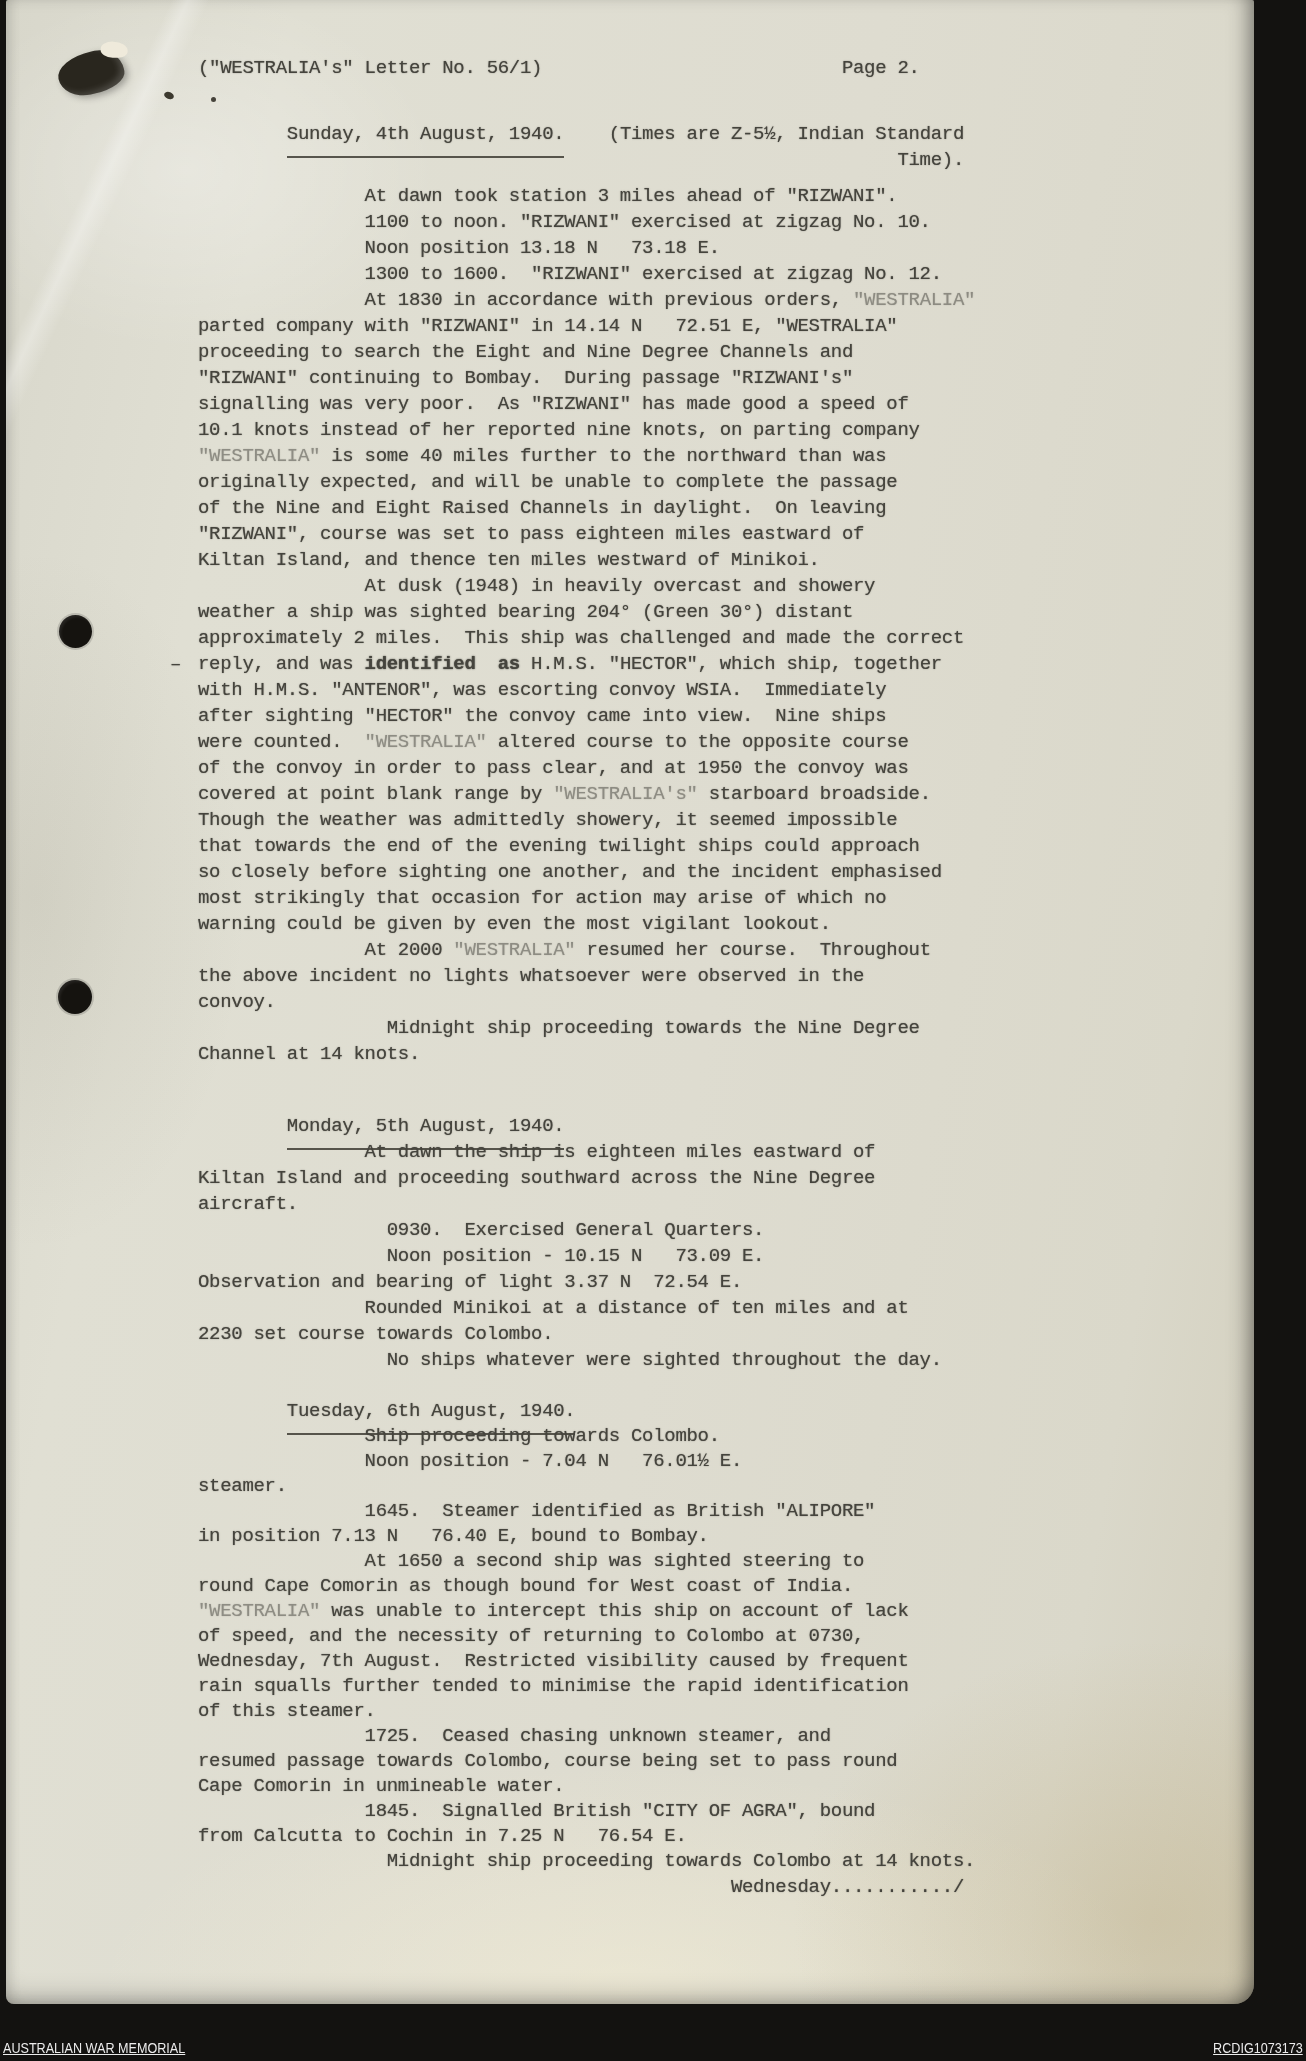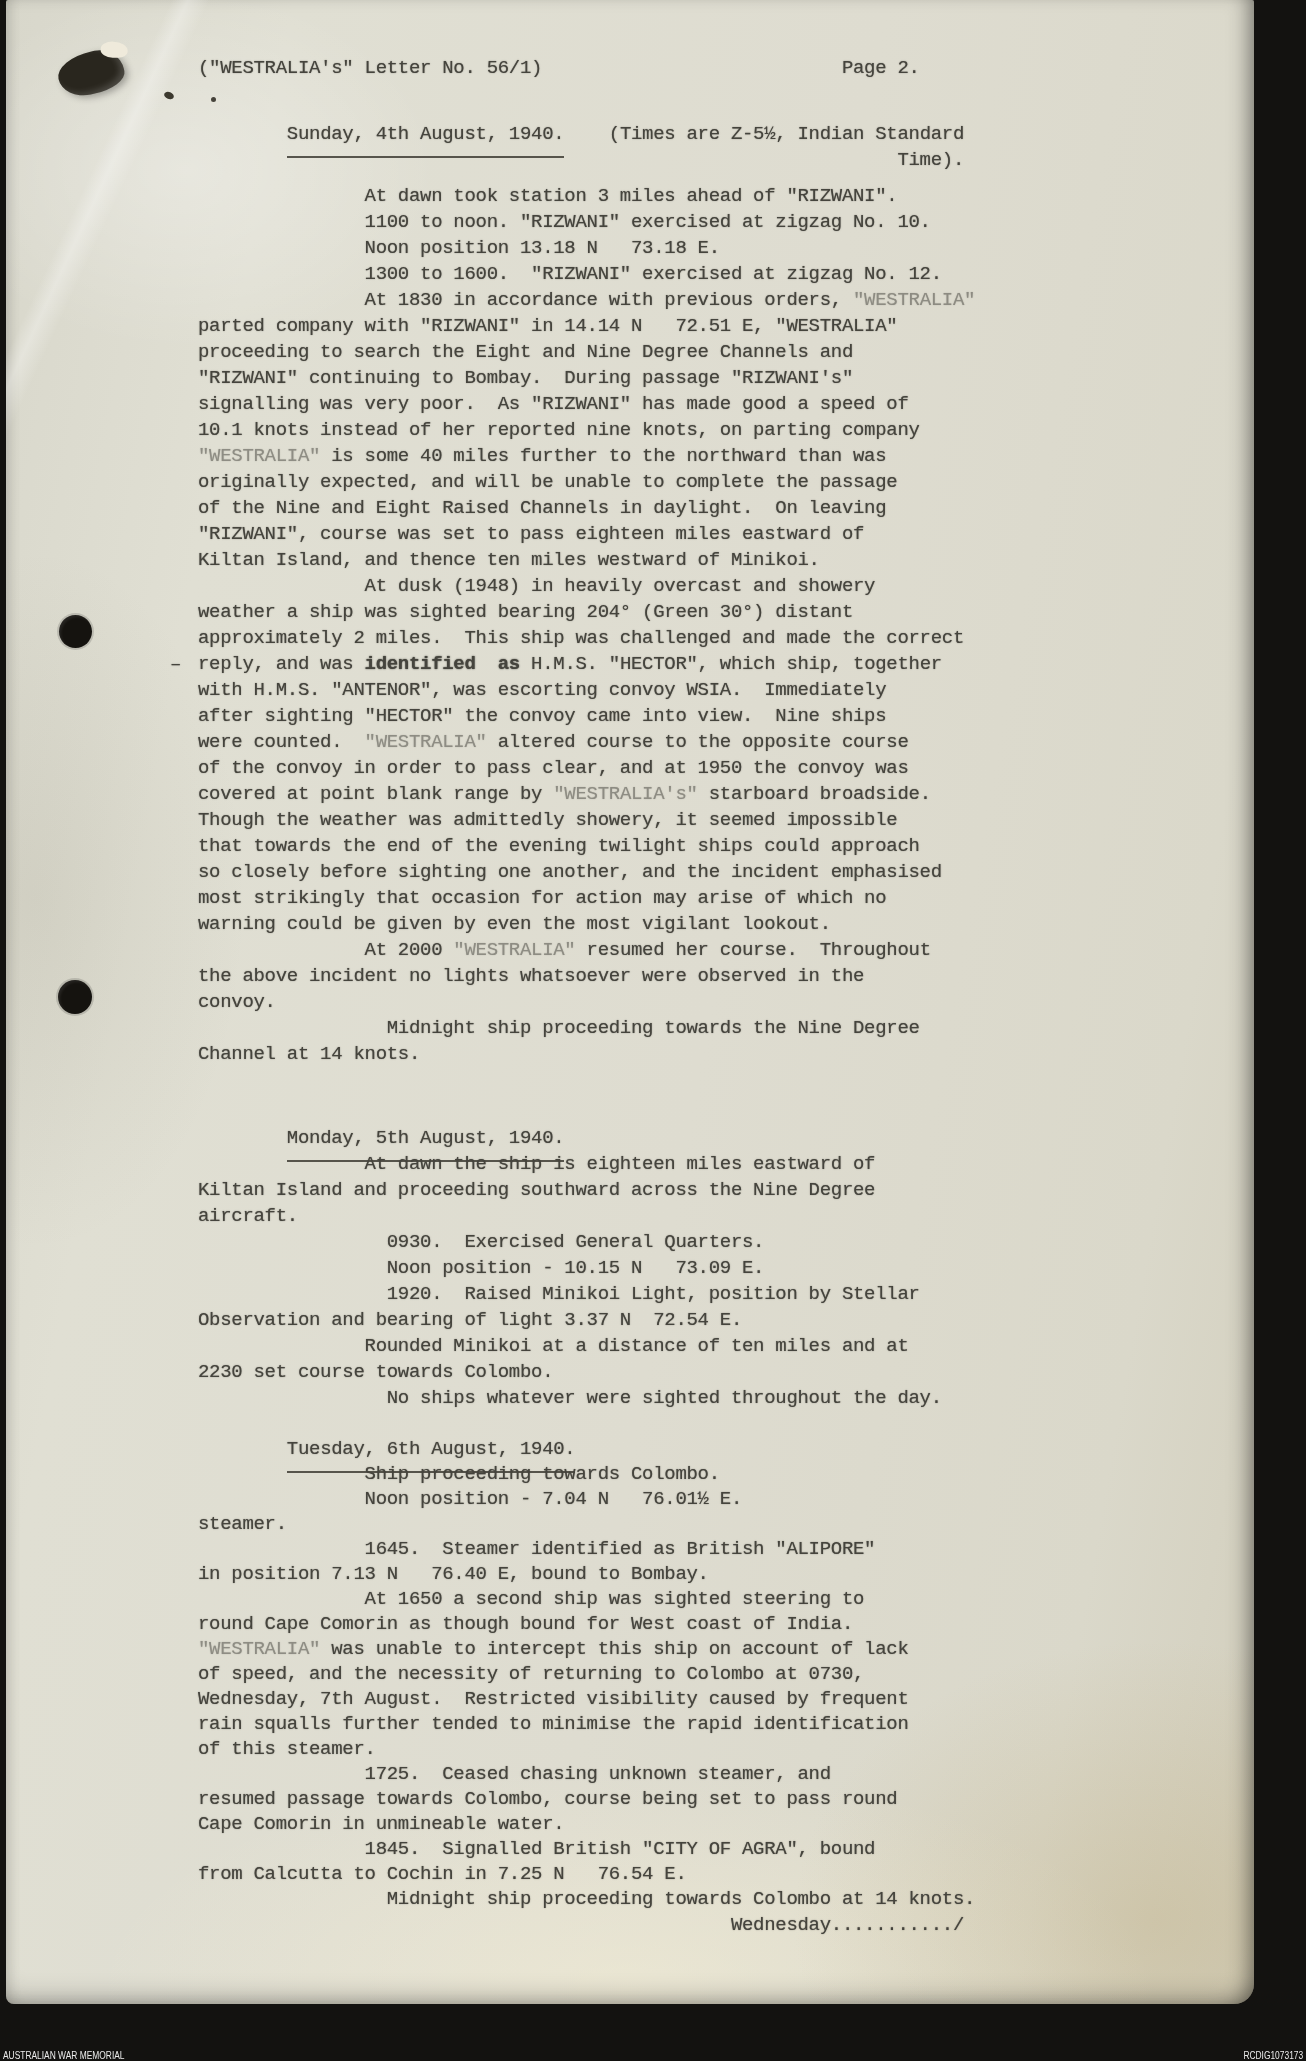--- a/index.html
+++ b/index.html
@@ -20,40 +20,40 @@
        padding:55px 20px 0 192px;
        font-size:19px;line-height:26px;letter-spacing:-0.3px;color:#45443d;
        text-shadow:0 0 1.2px rgba(62,60,54,.7);}
   .line{white-space:pre;position:relative;}
   .u{border-bottom:2px solid rgba(62,60,52,.85);padding-bottom:11px;}
   .b{font-weight:bold;text-shadow:0 0 1.6px rgba(40,40,34,.9);}
   .f{opacity:.52;}
   .marker{position:absolute;left:-28px;top:0;}
   .sec-sunday-heading{margin-top:40px;}
   .sec-sunday-body{margin-top:10px;}
-  .sec-monday{margin-top:58px;}
+  .sec-monday{margin-top:46px;}
   .sec-tuesday{margin-top:26px;line-height:25px;}
   .sec-continuation{margin-top:0;}
   .hole{position:absolute;border-radius:50%;background:#15130f;
         box-shadow:0 0 0 2px rgba(0,0,0,.14), inset 2px 2px 3px rgba(255,255,255,.08);}
   .hole-1{left:53px;top:615px;width:33px;height:33px;}
   .hole-2{left:52px;top:980px;width:34px;height:34px;}
   .tear{position:absolute;left:52px;top:52px;width:66px;height:42px;background:#29261e;
         border-radius:60% 40% 55% 45%/50% 60% 40% 55%;transform:rotate(-12deg);
         box-shadow:3px 3px 7px rgba(0,0,0,.30), inset -4px -3px 6px rgba(255,255,255,.16);}
   .tear::after{content:"";position:absolute;right:-8px;top:-5px;width:27px;height:16px;
         background:#efeadb;border-radius:50% 60% 40% 50%;transform:rotate(14deg);}
   .speck-1{position:absolute;left:158px;top:92px;width:10px;height:7px;background:#3c392e;
         border-radius:50%;transform:rotate(20deg);}
   .speck-2{position:absolute;left:205px;top:97px;width:5px;height:5px;background:#45423a;border-radius:50%;}
   .crease{position:absolute;left:0;top:0;width:420px;height:520px;pointer-events:none;
         background:linear-gradient(115deg, transparent 150px, rgba(255,255,255,.30) 165px, transparent 185px);}
   .archive-bar{position:absolute;left:0;right:0;bottom:0;height:22px;display:flex;
-        justify-content:space-between;align-items:flex-end;padding:0 3px;
-        font-family:"Liberation Sans",sans-serif;font-size:10px;color:#ececec;}
+        justify-content:space-between;align-items:flex-start;padding:0 3px;
+        font-family:"Liberation Sans",sans-serif;font-size:15px;color:#ececec;text-decoration:underline;}
   .archive-bar .lbl{transform:scaleX(.84);}
   .archive-bar .lbl.left{transform-origin:left center;}
   .archive-bar .lbl.right{transform-origin:right center;}
 </style>
 </head>
 <body>
 
 <div class="stage">
   <div class="paper">
     <div class="crease"></div>
@@ -106,21 +106,20 @@
           <div class="line"><span>                 Midnight ship proceeding towards the Nine Degree</span></div>
           <div class="line"><span>Channel at 14 knots.</span></div>
         </div>
         <div class="section sec-monday">
           <div class="line"><span>        </span><span class="u">Monday, 5th August, 1940.</span></div>
           <div class="line"><span>               At dawn the ship is eighteen miles eastward of</span></div>
           <div class="line"><span>Kiltan Island and proceeding southward across the Nine Degree</span></div>
           <div class="line"><span>aircraft.</span></div>
           <div class="line"><span>                 0930.  Exercised General Quarters.</span></div>
           <div class="line"><span>                 Noon position - 10.15 N   73.09 E.</span></div>
-          <div class="line"><span>                 1920.  Raised Minikoi Light, position by Stellar</span></div>
           <div class="line"><span>Observation and bearing of light 3.37 N  72.54 E.</span></div>
           <div class="line"><span>               Rounded Minikoi at a distance of ten miles and at</span></div>
           <div class="line"><span>2230 set course towards Colombo.</span></div>
           <div class="line"><span>                 No ships whatever were sighted throughout the day.</span></div>
         </div>
         <div class="section sec-tuesday">
           <div class="line"><span>        </span><span class="u">Tuesday, 6th August, 1940.</span></div>
           <div class="line"><span>               Ship proceeding towards Colombo.</span></div>
           <div class="line"><span>               Noon position - 7.04 N   76.01½ E.</span></div>
           <div class="line"><span>steamer.</span></div>

